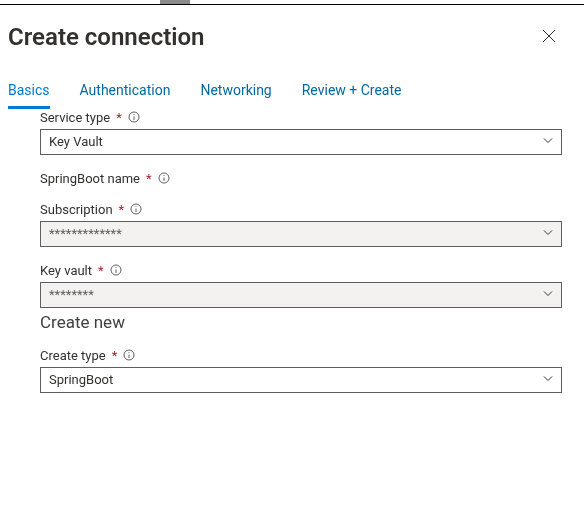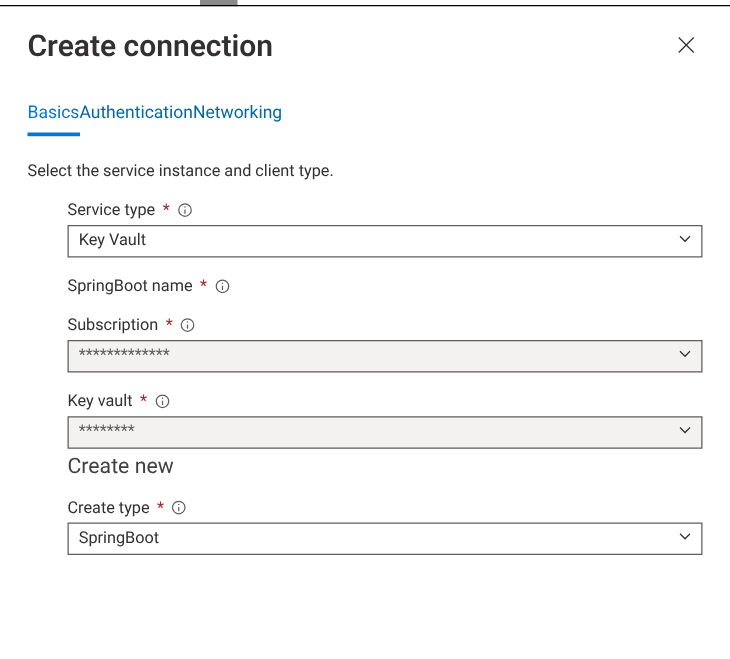--- a/index.html
+++ b/index.html
@@ -14,26 +14,26 @@
     overflow: hidden;
   }
   .topbar { height: 5px; background: #fff; position: relative; }
   .topbar::before {
     content:"";
     position:absolute; left:160px; top:0; width:30px; height:5px; background:#8a8a8a;
   }
   .topbar::after{
     content:""; position:absolute; left:0; right:0; top:4px; height:1px; background:#000;
   }
-  .panel { padding: 18px 22px 0 22px; }
+  .panel { padding: 18px 22px 0 8px; }
   .header-row { display:flex; align-items:flex-start; justify-content:space-between; }
   .title { font-size: 24px; font-weight:600; margin:0; line-height:1.2; }
   .close-btn { background:none; border:none; padding:6px; cursor:pointer; color:#323130; line-height:0; }
   .close-btn svg { width:14px; height:14px; stroke:#323130; }
-  .tabs { display:flex; margin-top:30px; border-bottom:1px solid transparent; }
+  .tabs { display:flex; gap:30px; margin-top:30px; border-bottom:1px solid transparent; }
   .tab { font-size:14px; padding:0 0 8px 0; cursor:pointer; color:#0369a1; border-bottom:3px solid transparent; }
   .tab.active { color:#0078d4; border-bottom-color:#0078d4; font-weight:400; }
   .intro { margin:20px 0 16px 0; font-size:13px; }
   .field { margin-bottom:16px;margin-left:32px; }
   .field-label-row { display:flex; align-items:center; gap:6px; margin-bottom:4px; font-size:13px; }
   .req { color:#a4262c; }
   .info-icon { width:12px; height:12px; display:inline-flex; }
   .info-icon svg { width:12px; height:12px; stroke:#605e5c; fill:none; }
   .select, .textinput {
     width:100%; height:26px; border:1px solid #605e5c; background:#fff;
@@ -65,23 +65,23 @@
             <line x1="13" y1="1" x2="1" y2="13" stroke-width="1"></line>
           </svg>
       </span>
     </button>
   </div>
 
   <div class="tabs">
     <div class="tab active">Basics</div>
     <div class="tab">Authentication</div>
     <div class="tab">Networking</div>
+    <div class="tab">Review + Create</div>
   </div>
 
-  <div class="intro">Select the service instance and client type.</div>
 
   <div class="field">
     <div class="field-label-row">
       <span>Service type</span>
       <span class="req">*</span>
       <span class="info-icon">
         <svg viewBox="0 0 12 12">
             <circle cx="6" cy="6" r="5" stroke-width="1"></circle>
             <line x1="6" y1="5.5" x2="6" y2="9" stroke-width="1"></line>
             <circle cx="6" cy="3.5" r="0.6" fill="#605e5c" stroke="none"></circle>

